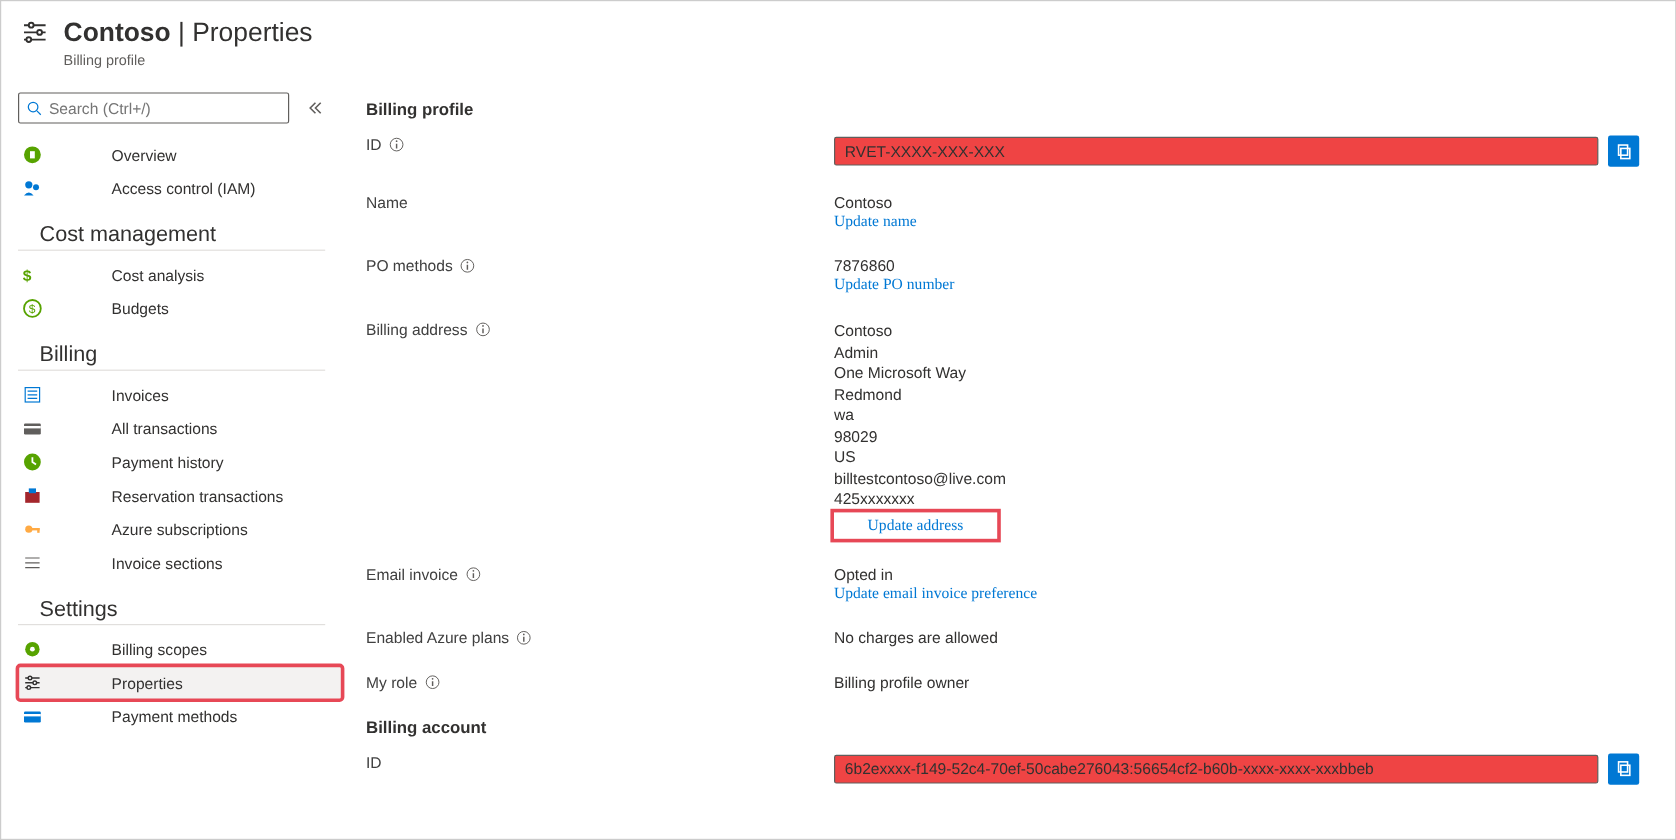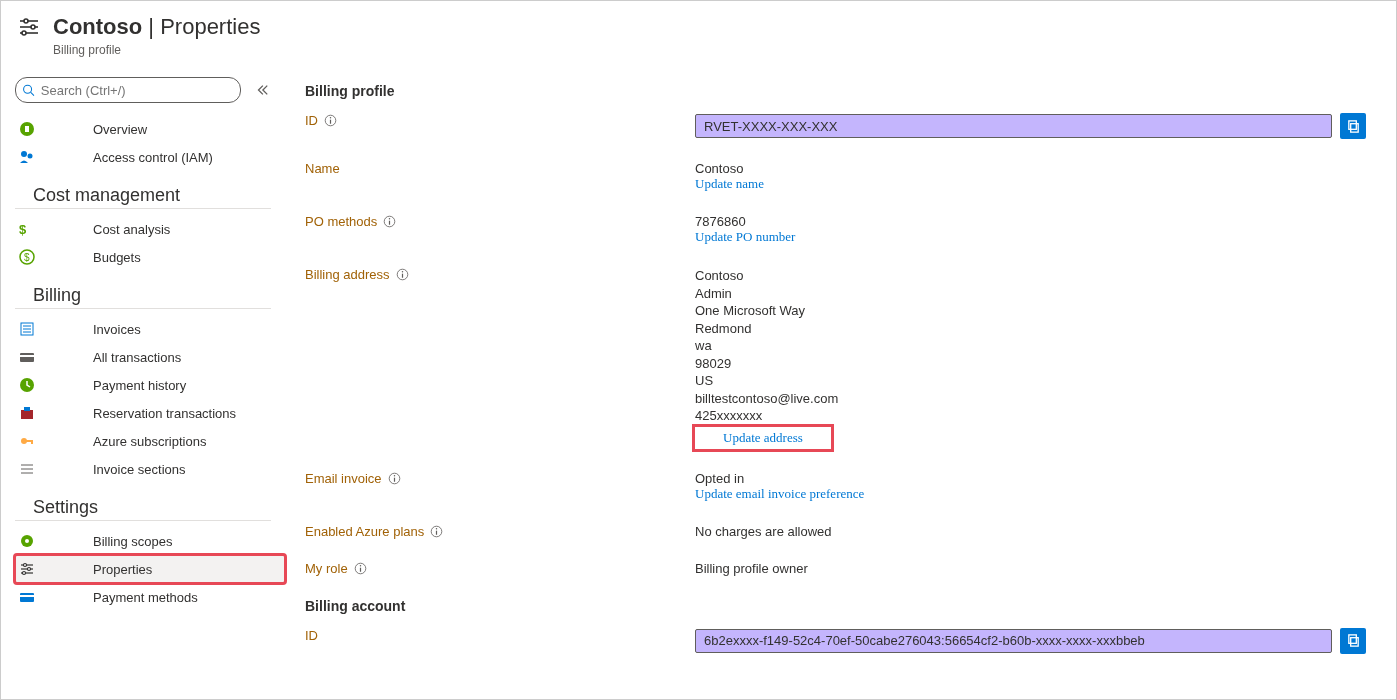--- a/index.html
+++ b/index.html
@@ -5,39 +5,39 @@
   * { box-sizing: border-box; margin:0; padding:0; }
   body { font-family: "Segoe UI", Arial, sans-serif; font-size:13px; color:#323130; background:#fff; width:1397px; height:700px; border:1px solid #ccc; overflow:hidden; }
   .page-header { display:flex; align-items:center; padding:12px 14px 6px 14px; }
   .page-header .icon-box { width:28px; height:28px; display:flex; align-items:center; justify-content:center; margin-right:10px; }
   .page-title { font-size:22px; font-weight:600; }
   .page-title .light { font-weight:400; }
   .page-subtitle { font-size:12px; color:#605e5c; margin-left:52px; margin-top:-4px; margin-bottom:12px; }
   .columns { display:flex; height: calc(100% - 60px); }
   .sidebar { width:290px; padding:8px 0 0 14px; }
   .search-row { display:flex; align-items:center; margin-bottom:12px; }
-  .search-box { flex:0 0 226px; height:26px; border:1px solid #605e5c; border-radius:12px; display:flex; align-items:center; padding:0 6px; }
+  .search-box { flex:0 0 226px; height:26px; border:1px solid #605e5c; border-radius:2px; display:flex; align-items:center; padding:0 6px; }
   .search-box svg { width:14px; height:14px; stroke:#0078d4; fill:none; margin-right:6px; }
   .search-box input { border:none; outline:none; width:100%; font-size:13px; color:#605e5c; background:transparent; }
   .collapse-btn { margin-left:14px; color:#605e5c; cursor:pointer; }
   .nav-group-title { font-size:18px; font-weight:400; margin:14px 0 2px 18px; }
   .nav-group-sep { border-top:1px solid #e1dfdd; margin:2px 20px 6px 0; }
   .nav-item { display:flex; align-items:center; padding:6px 4px; border-radius:2px; cursor:pointer; margin-right:6px;gap:48px; }
   .nav-item .ico { width:16px; height:16px; margin-right:10px; display:flex; align-items:center; justify-content:center; }
   .nav-item.selected { background:#f3f2f1; }
   .nav-item.highlight { outline:3px solid #e74856; outline-offset:-1px; }
   .content { flex:1; padding:14px 30px 0 14px; overflow-y:auto; }
   .section-title { font-size:14px; font-weight:600; margin-bottom:14px; }
   .prop-row { display:flex; align-items:flex-start; margin-bottom:22px; }
-  .prop-label { width:390px; display:flex; align-items:center; color:#a16207; }
+  .prop-label { width:390px; display:flex; align-items:center; color:#404040; }
   .prop-label .info-icon { margin-left:6px; width:13px; height:13px; }
   .prop-value { flex:1; }
   .prop-value a { color:#0078d4; text-decoration:none; display:inline-block;font-family:Liberation Serif, serif; }
   .id-row { display:flex; align-items:center; }
-  .id-box { flex:1; height:24px; border:1px solid #605e5c; background:#c4b5fd; padding:2px 8px; font-size:13px; color:#323130; display:flex; align-items:center; border-radius:2px; }
+  .id-box { flex:1; height:24px; border:1px solid #605e5c; background:#ef4444; padding:2px 8px; font-size:13px; color:#323130; display:flex; align-items:center; border-radius:2px; }
   .copy-btn { width:26px; height:26px; background:#0078d4; margin-left:8px; display:flex; align-items:center; justify-content:center; cursor:pointer; border-radius:2px; }
   .link-highlight { outline:3px solid #e74856; padding:3px 28px; }
   .addr-line { line-height:1.35; }
   svg { display:block; }
 </style>
 </head>
 <body>
 
 <div class="page-header">
   <div class="icon-box">

